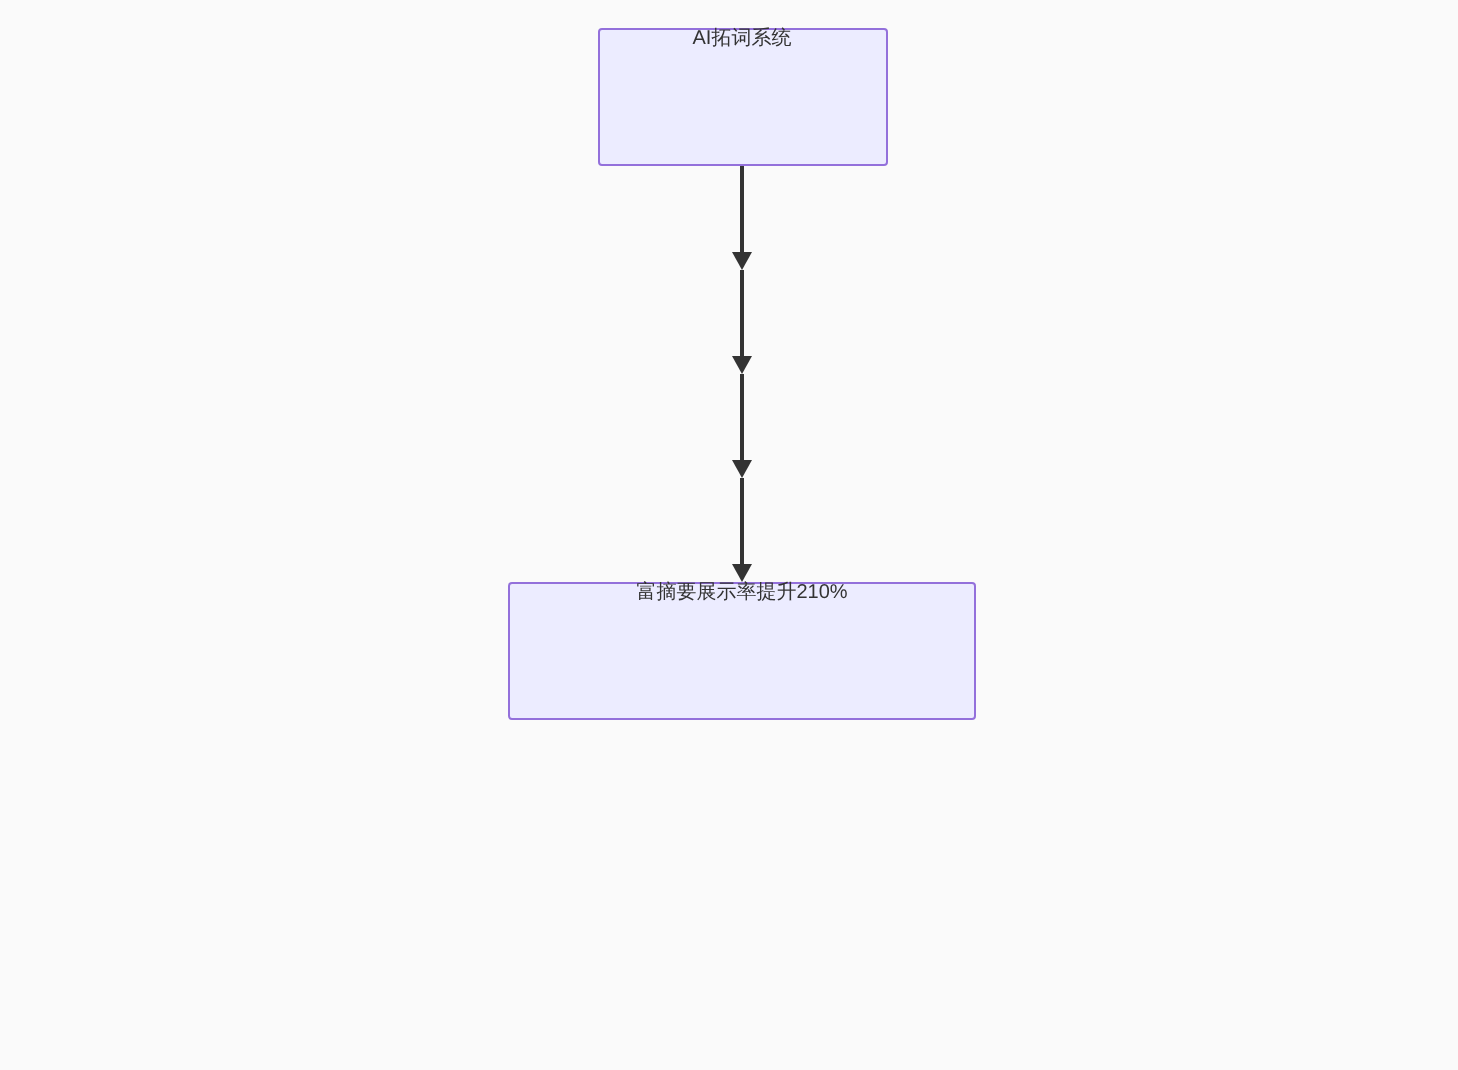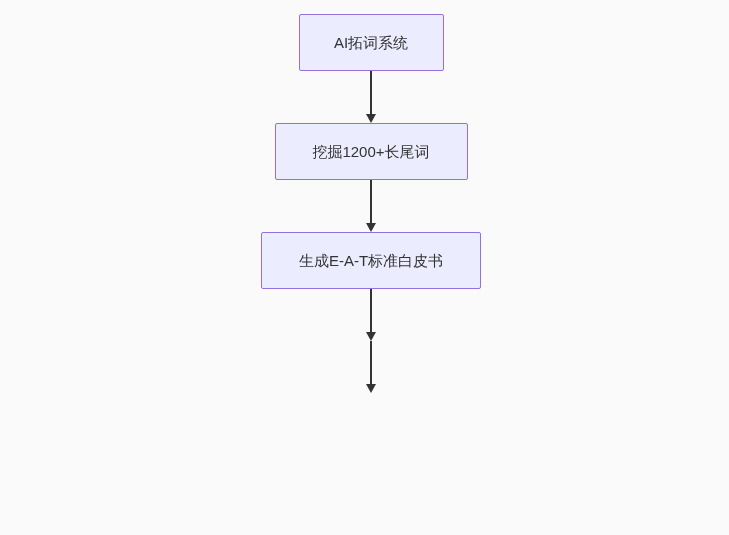--- a/index.html
+++ b/index.html
@@ -23,29 +23,28 @@
   }
   .flow{
     position:absolute;
     left:371px;top:14px;
     transform:translateX(-50%);
     display:flex;
     flex-direction:column;
     align-items:center;
   }
   .node{
-    height:57px;
+    height:69px;
     background:var(--node-fill);
     border:1px solid var(--node-border);
     border-radius:2px;
     display:flex;
-    align-items:center;
     justify-content:center;
     color:var(--text-color);
-    font-size:15px;
+    font-size:10px;
     line-height:1;
     white-space:nowrap;
   }
   .arrow{
     display:flex;
     flex-direction:column;
     align-items:center;
     height:52px;
   }
   .arrow-line{
@@ -68,39 +67,36 @@
 
     <div class="node" style="width:145px">
       <span>AI拓词系统</span>
     </div>
 
     <div class="arrow">
       <div class="arrow-line"></div>
       <div class="arrow-head"></div>
     </div>
 
-    <div class="node" style="width:193px">
-      <span>挖掘1200+长尾词</span>
-    </div>
-
-    <div class="arrow">
-      <div class="arrow-line"></div>
-      <div class="arrow-head"></div>
-    </div>
-
-    <div class="node" style="width:220px">
-      <span>生成E-A-T标准白皮书</span>
-    </div>
 
     <div class="arrow">
       <div class="arrow-line"></div>
       <div class="arrow-head"></div>
     </div>
 
 
     <div class="arrow">
       <div class="arrow-line"></div>
       <div class="arrow-head"></div>
     </div>
 
 
+    <div class="arrow">
+      <div class="arrow-line"></div>
+      <div class="arrow-head"></div>
+    </div>
+
+    <div class="node" style="width:234px">
+      <span>富摘要展示率提升210%</span>
+    </div>
+
   </div>
 </div>
 
 </body></html>

